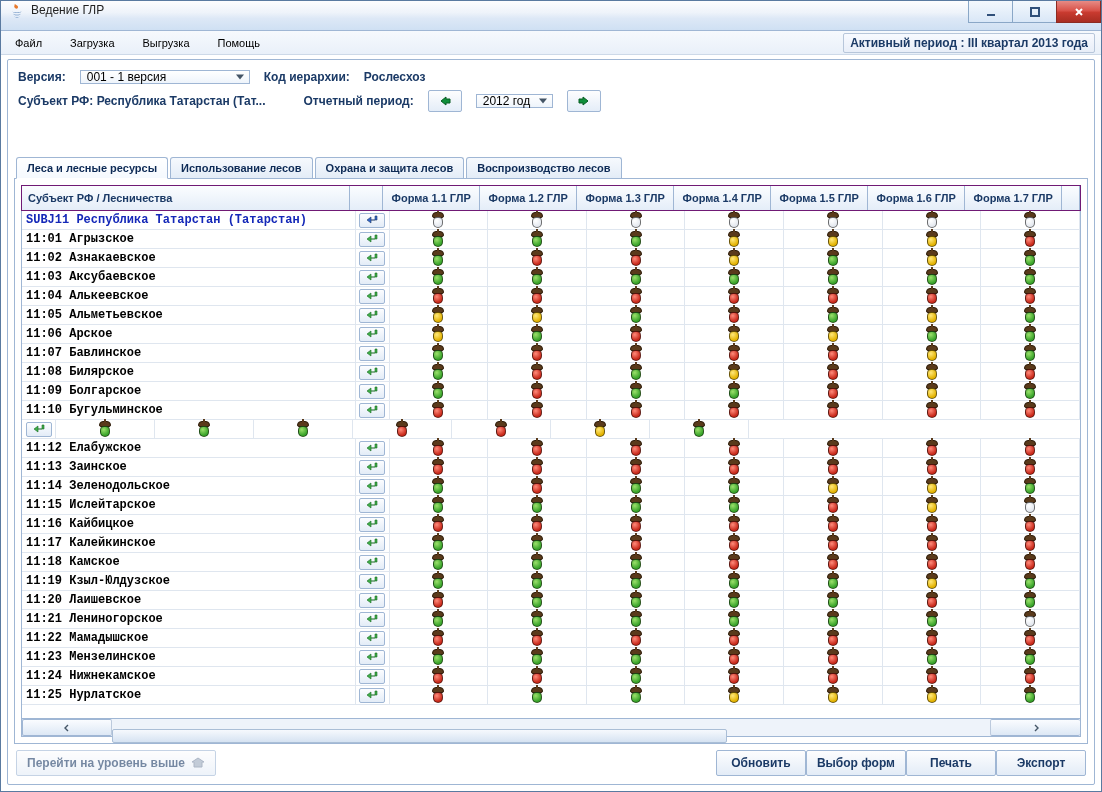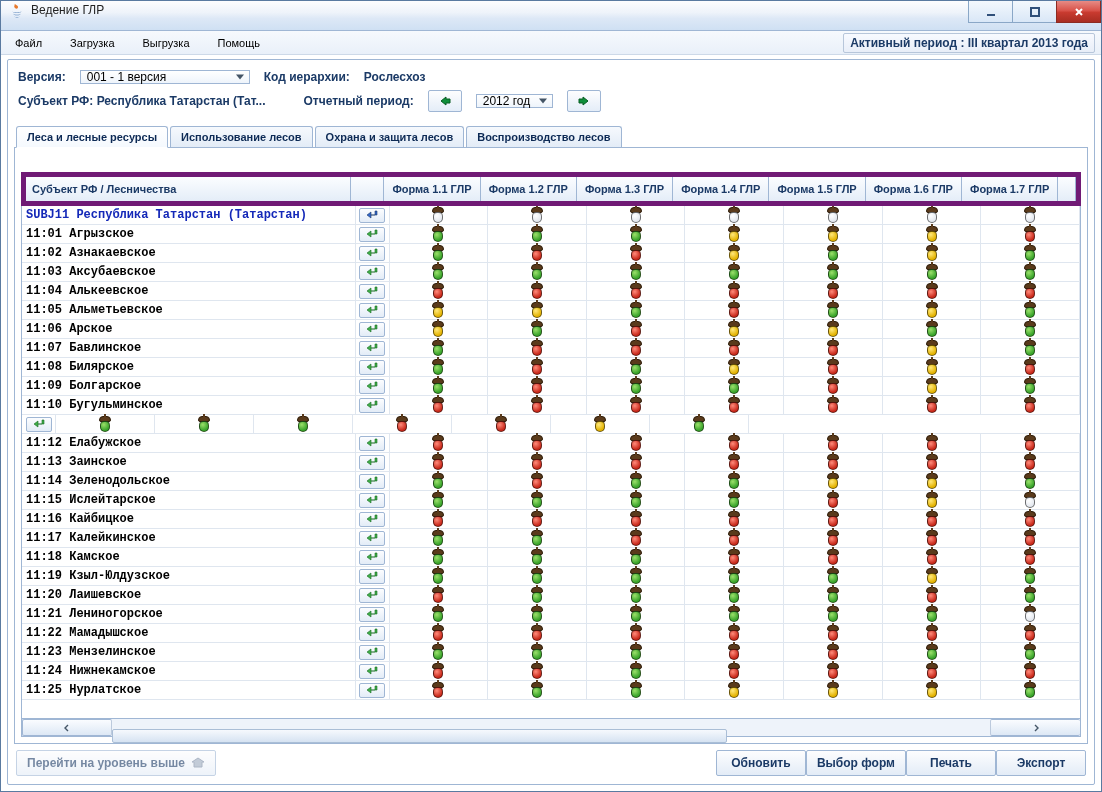--- a/index.html
+++ b/index.html
@@ -42,28 +42,28 @@
   .filter-lines { padding:4px 4px 8px 4px; }
   .filter-row { display:flex; align-items:center; gap:14px; margin-bottom:6px; font-size:12px; }
   .lbl { font-weight:bold; color:#1b3a66; }
   .combo { border:1px solid #9fb6d4; background:linear-gradient(#fff,#eef4fb); height:14px; display:flex; align-items:center; padding:0 22px 0 6px; position:relative; min-width:170px; border-radius:0; }
   .combo::after { content:""; position:absolute; right:5px; top:50%; transform:translateY(-50%); border-left:4px solid transparent; border-right:4px solid transparent; border-top:5px solid #456; }
   .combo.small { min-width:70px; }
   .nav-btn { width:34px; height:22px; border:1px solid #9fb6d4; border-radius:2px; background:linear-gradient(#fdfdfe,#e4edf8); display:flex; align-items:center; justify-content:center; }
   .arrow-svg { width:12px; height:10px; }
 
   
-  .subtabs { display:flex; gap:2px; border-bottom:1px solid #9fb6d4; padding:0 0 0 2px; align-items:flex-end; }
+  .subtabs { display:flex; gap:2px; border-bottom:1px solid #9fb6d4; padding:0 0 0 2px; align-items:flex-end;margin-top:31px; }
   .subtab { padding:4px 10px; border:1px solid #9fb6d4; border-bottom:none; border-radius:3px 3px 0 0; background:linear-gradient(#f6f9fd,#e3ecf7); font-size:11px; font-weight:bold; color:#0d2a55; }
   .subtab.active { background:linear-gradient(#fff,#f5f9fe); border-bottom:1px solid #fff; margin-bottom:-1px; }
 
   
   .table-wrap { flex:1; border:1px solid #9fb6d4; border-top:none; padding:6px; display:flex; flex-direction:column; min-height:0; }
 
-  .grid-head { display:flex; border:5px solid #701a75;margin-top:18px; }
+  .grid-head { display:flex; border:1px solid #701a75; }
   .grid-head .th { border-right:1px solid #9fb6d4; background:linear-gradient(#fbfdff,#e4edf8); padding:6px 4px; font-weight:bold; font-size:11px; color:#1b3a66; display:flex; align-items:center; justify-content:center; }
   .th.left { justify-content:flex-start; padding-left:6px; }
   .col-name { width:335px; }
   .col-act  { width:34px; }
   .col-form { width:99px; }
   .col-last { width:18px; } 
 
   .grid-body { flex:1; overflow:auto; border:1px solid #9fb6d4; border-top:none; scrollbar-width:thin; }
   .row { display:flex; height:19px; border-bottom:1px solid #dfe6ef; }
   .cell { border-right:1px solid #dfe6ef; display:flex; align-items:center; justify-content:center; font-size:11px; }

